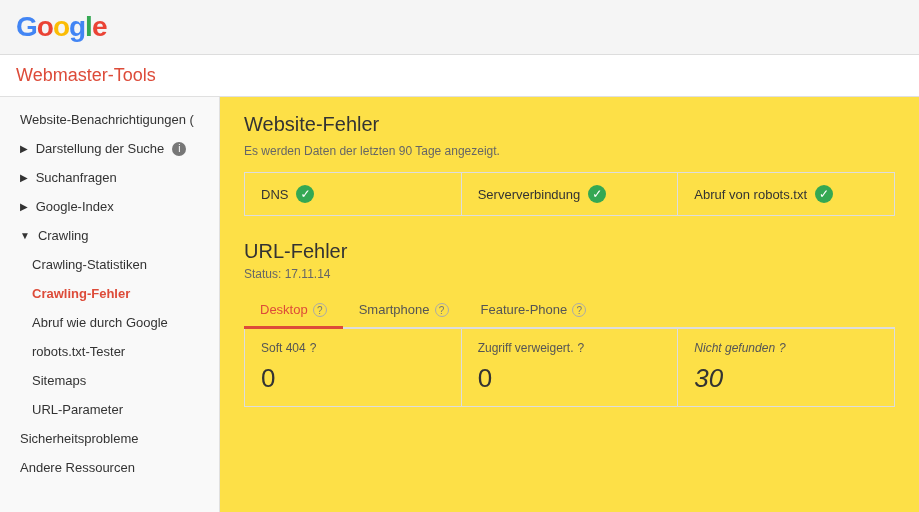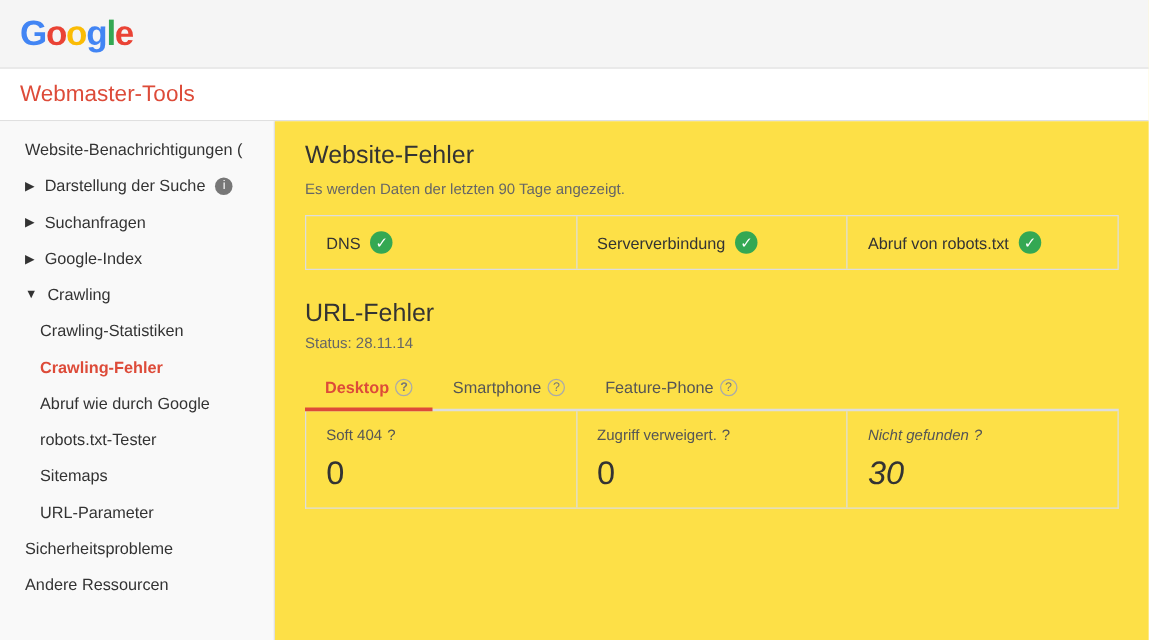--- a/index.html
+++ b/index.html
@@ -176,21 +176,21 @@
       display: flex;
       align-items: center;
       gap: 5px;
       border-bottom: 3px solid transparent;
       margin-bottom: -2px;
     }
 
     .tab.active {
       color: #dd4b39;
       border-bottom: 3px solid #dd4b39;
-      font-weight: bold;
+      font-weight: normal;
     }
 
     .tab .question-icon {
       display: inline-block;
       width: 14px;
       height: 14px;
       border-radius: 50%;
       border: 1px solid #aaa;
       color: #777;
       font-size: 10px;
@@ -311,21 +311,21 @@
         </div>
         <div class="status-card">
           <span>Abruf von robots.txt</span>
           <span class="check-icon">✓</span>
         </div>
       </div>
     </div>
 
     <div>
       <h2 class="url-fehler-title">URL-Fehler</h2>
-      <p class="url-fehler-status">Status: 28.11.14</p>
+      <p class="url-fehler-status">Status: 17.11.14</p>
 
       <div class="tabs">
         <div class="tab active">
           <span>Desktop</span>
           <span class="question-icon">?</span>
         </div>
         <div class="tab">
           <span>Smartphone</span>
           <span class="question-icon">?</span>
         </div>

